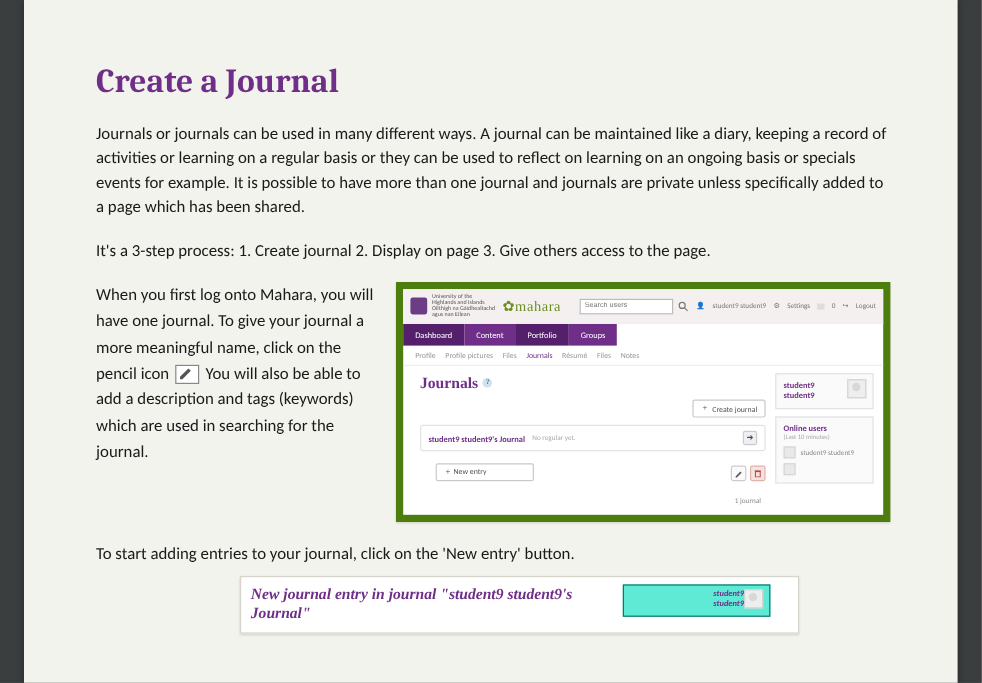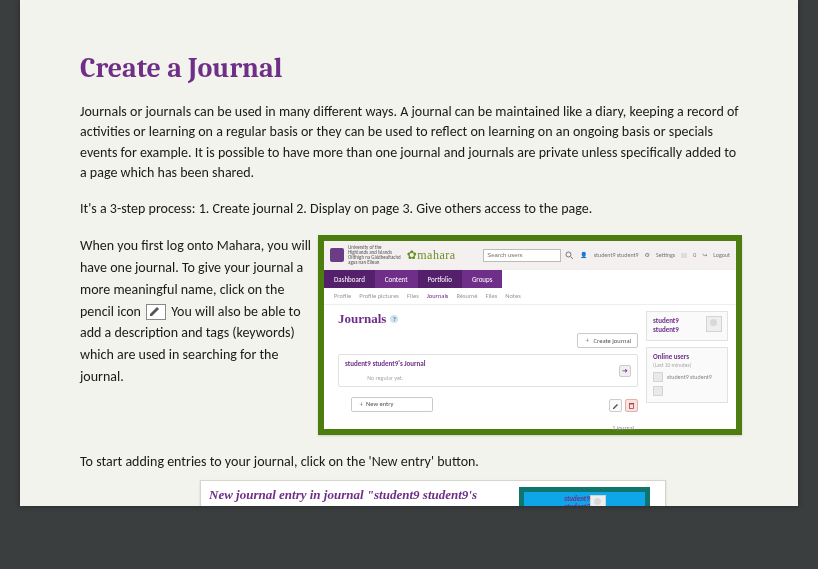--- a/index.html
+++ b/index.html
@@ -9,21 +9,21 @@
     height: 569px;
     overflow: hidden;
     font-family: "Segoe UI", Calibri, Arial, sans-serif;
     background: #3b3e3f;
   }
   .page {
     position: absolute;
     left: 20px;
     top: 0;
     width: 778px;
-    height: 506px;
+    height: 569px;
     background: #f3f3ed;
     box-shadow: 0 0 6px rgba(0,0,0,.4);
     overflow: hidden;
   }
   .inner {
     padding: 52px 56px 0 60px;
   }
   h1 {
     font-family: Cambria, Georgia, "Times New Roman", serif;
     color: #6f2f88;
@@ -34,20 +34,21 @@
   .body-text {
     color: #1a1a1a;
     font-size: 14px;
     line-height: 1.45;
     margin: 0 0 16px 0;
   }
   .steps b { font-weight: 400; }
   .two-col {
     display: flex;
     align-items: flex-start;
+    gap: 12px;
   }
   .col-left {
     width: 238px;
     flex: 0 0 238px;
     font-size: 14px;
     color: #1a1a1a;
     line-height: 1.55;
   }
   .pencil-box {
     display: inline-block;
@@ -123,21 +124,21 @@
   }
   .journal-card {
     margin-top: 6px;
     border: 1px solid #e2e2e2;
     padding: 4px 6px;
     display: flex;
     align-items: center;
     justify-content: space-between;
     border-radius: 2px;
   }
-  .j-left { display: flex; align-items: center; gap: 6px; flex-direction: column; }
+  .j-left { display: flex; align-items: flex-start; gap: 6px; }
   .j-title { color: #6f2f88; font-weight: 700; font-size: 7px;}
   .j-sub { color: #aaa; font-size: 6px;}
   .arrow-pill {
     width: 10px; height: 10px; background: #efefef; border:1px solid #ccc;
     border-radius:2px; text-align:center; line-height:10px; color:#6f2f88; font-size:7px;
   }
   .entry-row {
     margin-top: 10px;
     display: flex;
     align-items:flex-end;
@@ -196,24 +197,24 @@
     font-size: 13px;
     font-weight: 700;
     color: #6f2f88;
     line-height: 1.2;
     width: 300px;
   }
   .shot2 .side {
     width: 110px;
     display:flex;
     align-items:flex-start;
-    justify-content: center;
-    border:5px solid #0f766e;
+    justify-content: flex-end;
+    border:1px solid #0f766e;
     padding:3px 5px 6px 6px;
-    background:#0ea5e9;
+    background:#5eead4;
   }
   .shot2 .side .nm { color:#6f2f88; font-size:7px; font-weight:700; line-height:1.1;}
   .shot2 .side .nm span { display:block;}
 </style>
 </head>
 <body>
 
 <div class="page">
   <div class="inner">
     <h1>Create a Journal</h1>

